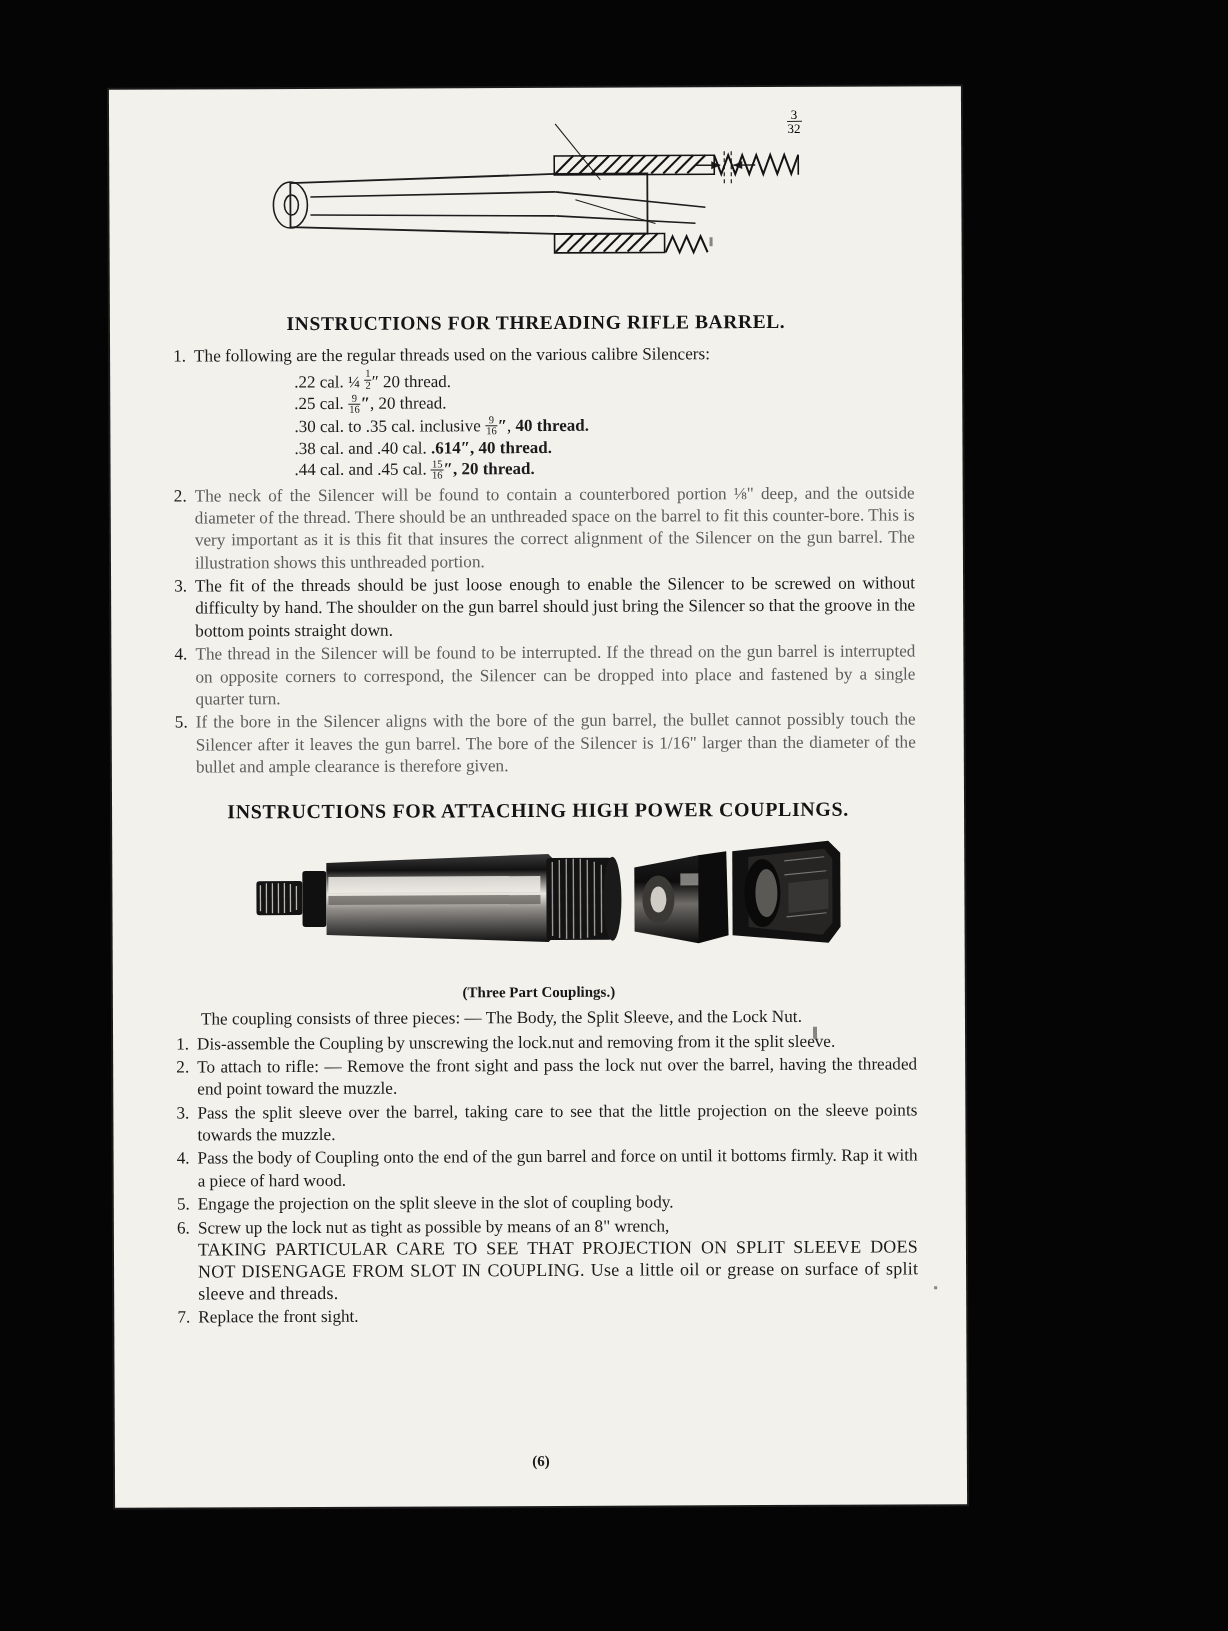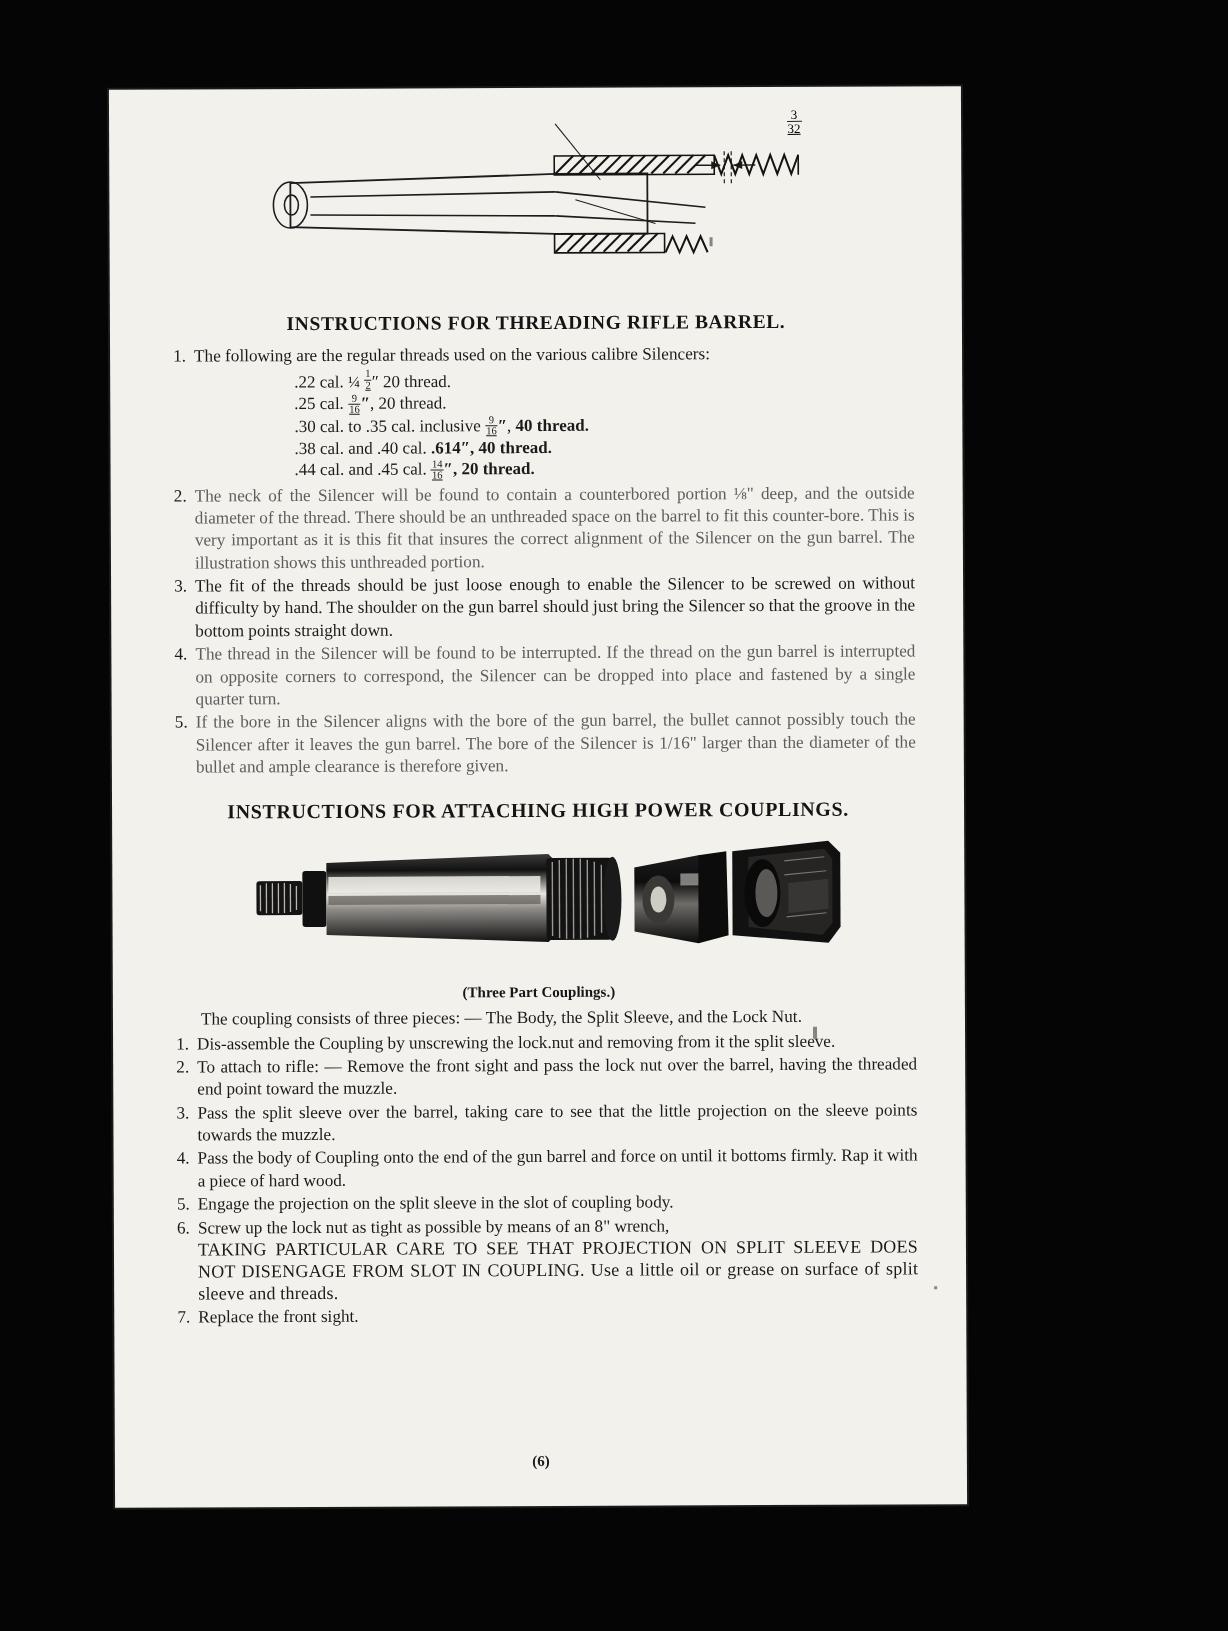--- a/index.html
+++ b/index.html
@@ -107,21 +107,21 @@
 
   
   .frac {
     display: inline-block;
     vertical-align: -0.36em;
     font-size: 0.62em;
     line-height: 1;
     text-align: center;
   }
   .frac .n { display: block; border-bottom: 1px solid #222; padding: 0 1px; }
-  .frac .d { display: block; padding: 0 1px; text-decoration: underline; }
+  .frac .d { display: block; padding: 0 1px; }
   .frac-slash { font-size: .95em; }
 
   
   .fig-coupling {
     position: relative;
     height: 150px;
     margin: 6px 0 0 0;
   }
   .fig-coupling svg { display: block; margin: 0 auto; }
   .fig-caption {
@@ -257,21 +257,21 @@
           <li>
             .25 cal. <span class="frac"><span class="n">9</span><span class="d">16</span></span><span class="bolder">″</span>, 20 thread.
           </li>
           <li>
             .30 cal. to .35 cal. inclusive <span class="frac"><span class="n">9</span><span class="d">16</span></span><span class="bolder">″</span>, <span class="bolder">40 thread.</span>
           </li>
           <li>
             .38 cal. and .40 cal. <span class="bolder">.614″, 40 thread.</span>
           </li>
           <li>
-            .44 cal. and .45 cal. <span class="frac"><span class="n">14</span><span class="d">16</span></span><span class="bolder">″, 20 thread.</span>
+            .44 cal. and .45 cal. <span class="frac"><span class="n">15</span><span class="d">16</span></span><span class="bolder">″, 20 thread.</span>
           </li>
         </ul>
       </li>
 
       <li>
         <span class="marker">2.</span>
         <span class="body faded">The neck of the Silencer will be found to contain a counterbored portion ⅛" deep, and the outside diameter of the thread. There should be an unthreaded space on the barrel to fit this counter-bore. This is very important as it is this fit that insures the correct alignment of the Silencer on the gun barrel. The illustration shows this unthreaded portion.</span>
       </li>
 
       <li>

